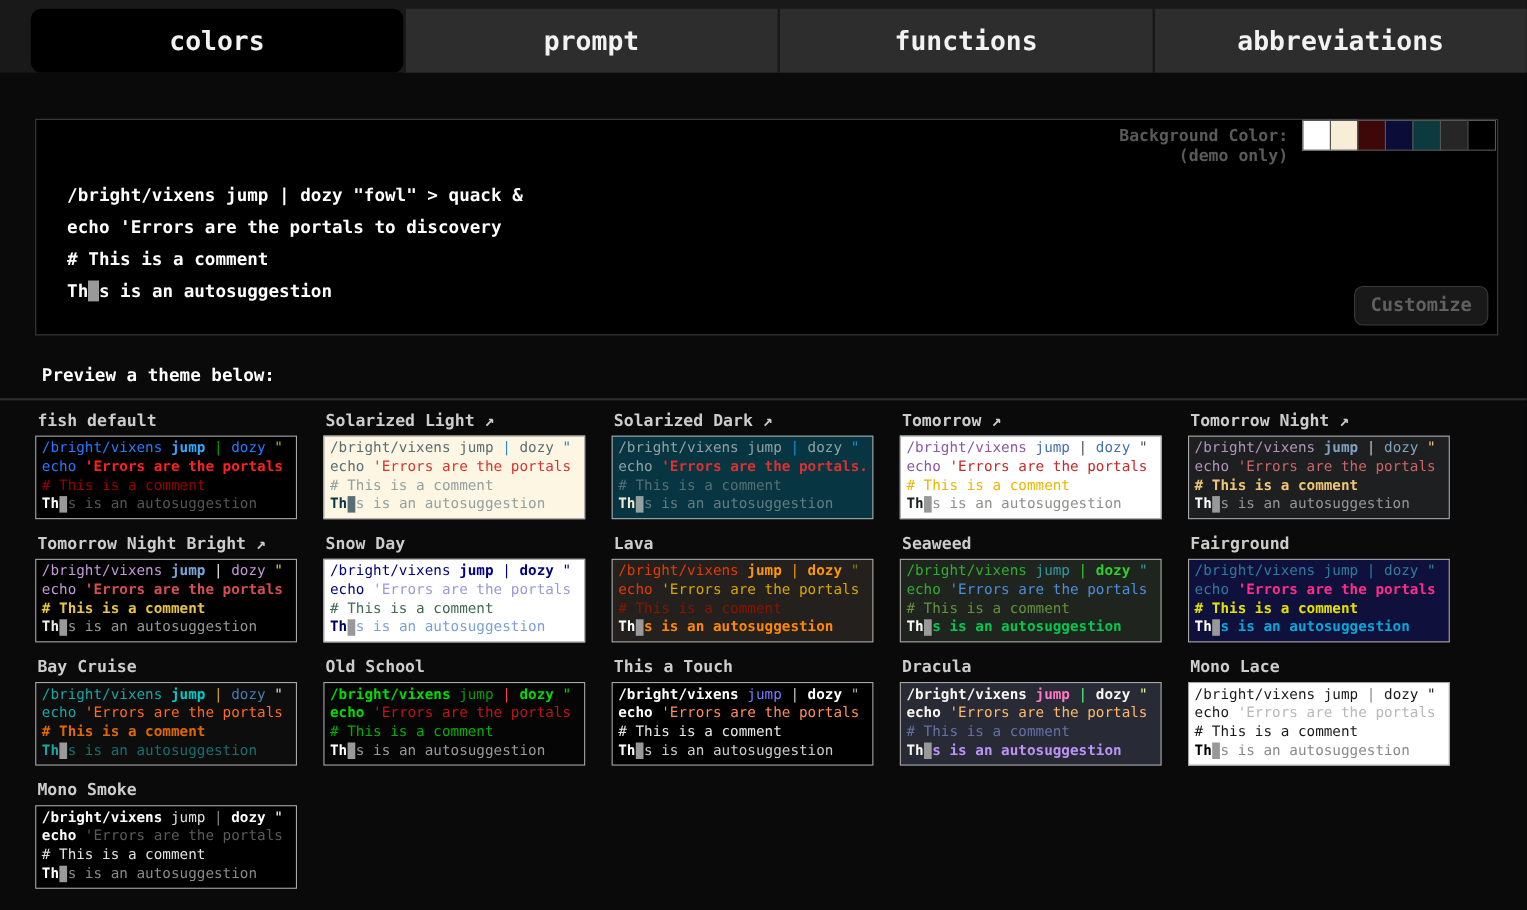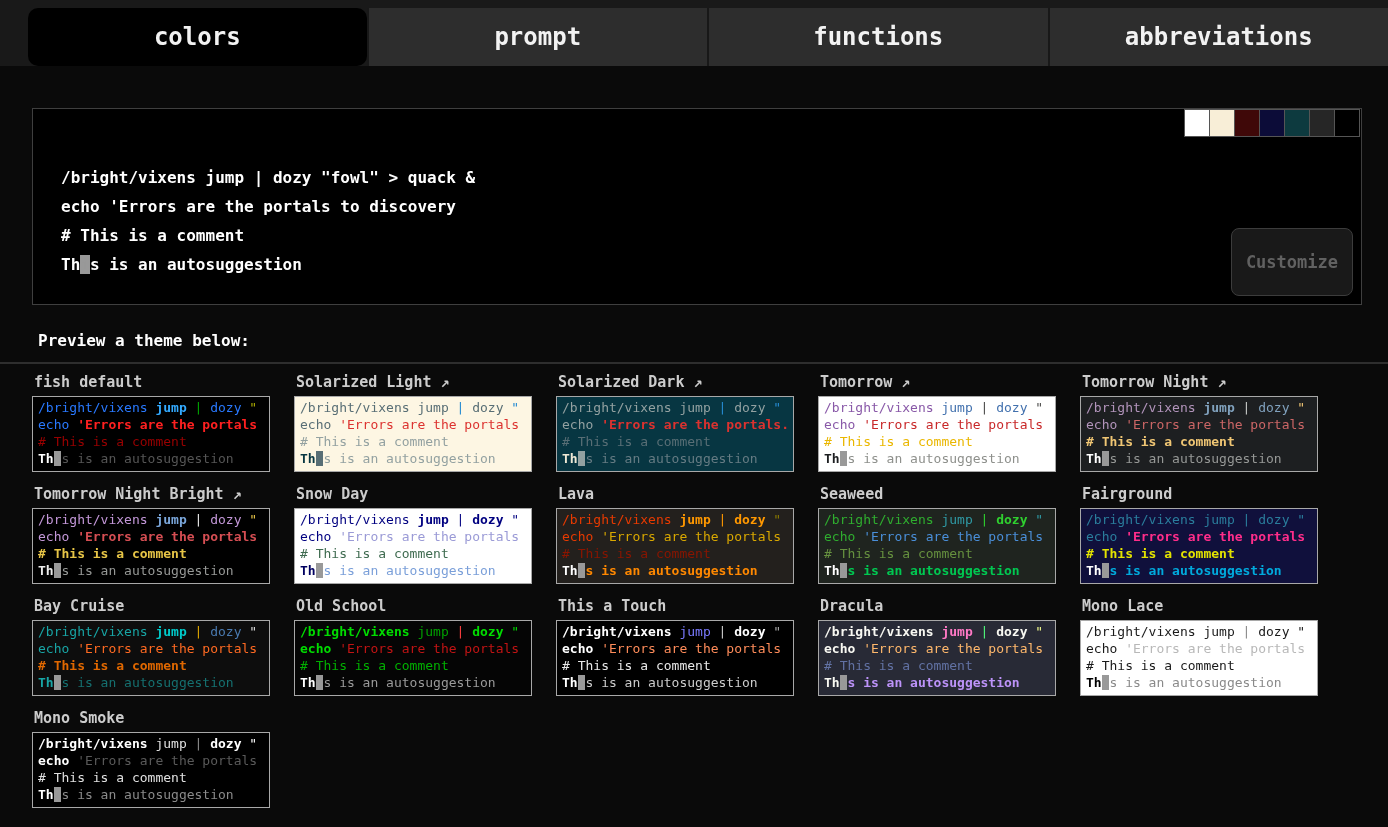--- a/index.html
+++ b/index.html
@@ -11,21 +11,21 @@
   .tab:first-child{border-left:none;}
   .tab.active{background:#000;border-radius:10px;border-left:none;}
   
   .terminal-box{position:relative;margin:42px 0 0 32px;width:1328px;height:195px;background:#000;border:1px solid #3f3f3f;}
   .bg-label{position:absolute;top:5px;right:190px;text-align:right;color:#5a5a5a;font-size:15px;font-weight:bold;line-height:18px;}
   .swatches{position:absolute;top:0;right:1px;display:flex;}
   .swatch{width:24px;height:26px;border:1px solid #555;margin-left:-1px;cursor:pointer;}
   .term-lines{padding:54px 0 0 28px;font-size:16px;}
   .tline{line-height:29px;white-space:pre;}
   .customize{position:absolute;right:8px;bottom:8px;background:#191919;border:1px solid #3c3c3c;border-radius:8px;
-             color:#616161;font-family:inherit;font-size:17px;font-weight:bold;padding:23px 14px;cursor:pointer;}
+             color:#616161;font-family:inherit;font-size:17px;font-weight:bold;padding:7px 14px;cursor:pointer;}
   
   .preview-heading{margin:26px 0 12px 38px;color:#fff;font-size:16px;font-weight:bold;}
   .divider{height:2px;background:#2e2e2e;border:none;margin:0;}
   
   .grid{display:grid;grid-template-columns:repeat(5,240px);column-gap:22px;row-gap:13px;margin:9px 0 0 32px;}
   .theme-card{cursor:pointer;}
   .theme-title{color:#cccccc;font-size:15px;font-weight:bold;margin:0 0 5px 2px;white-space:pre;}
   .theme-box{width:231px;height:70px;border:1px solid #a8a8a8;padding:2px 0 2px 5px;overflow:hidden;}
   .cline{font-size:13px;line-height:17px;white-space:pre;}
 </style>
@@ -34,20 +34,24 @@
 
 <nav class="tabbar" id="tabbar">
     <div class="tab active">colors</div>
     <div class="tab">prompt</div>
     <div class="tab">functions</div>
     <div class="tab">abbreviations</div>
   </nav>
 
 <main>
   <section class="terminal-box">
+    <div class="bg-label">
+      <div>Background Color:</div>
+      <div>(demo only)</div>
+    </div>
     <div class="swatches" id="swatches">
         <div class="swatch" style="background: rgb(255, 255, 255);"></div>
         <div class="swatch" style="background: rgb(248, 238, 215);"></div>
         <div class="swatch" style="background: rgb(63, 8, 8);"></div>
         <div class="swatch" style="background: rgb(12, 12, 56);"></div>
         <div class="swatch" style="background: rgb(13, 58, 63);"></div>
         <div class="swatch" style="background: rgb(38, 38, 38);"></div>
         <div class="swatch" style="background: rgb(0, 0, 0);"></div>
       </div>
     <div class="term-lines" id="termlines">

